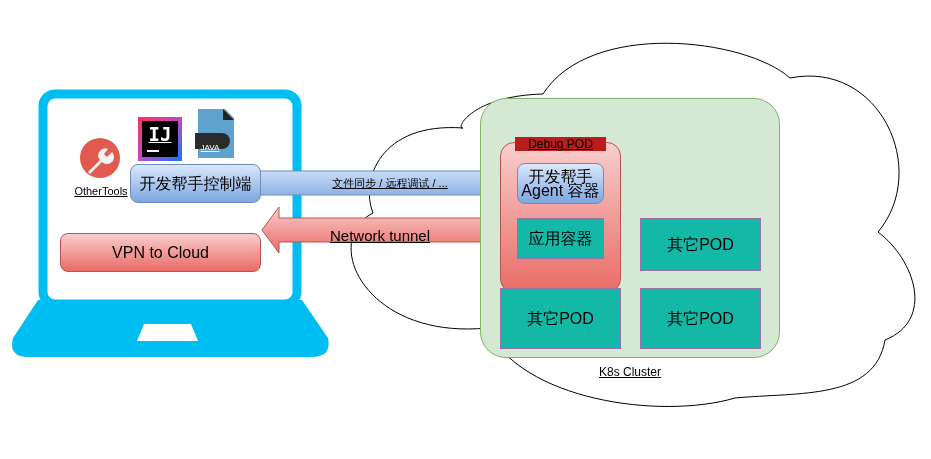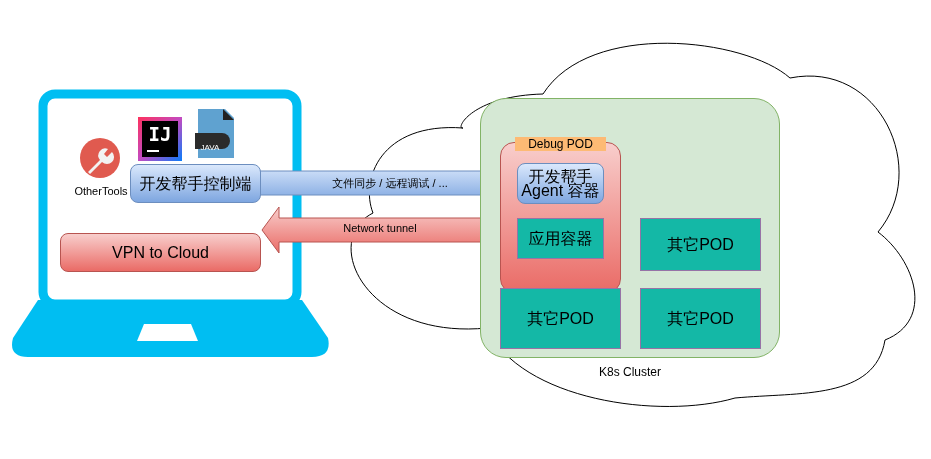--- a/index.html
+++ b/index.html
@@ -1,27 +1,27 @@
 <!DOCTYPE html>
 <html><head>
 <meta charset="utf-8">
 <style>
   html, body { margin: 0; padding: 0; background: #ffffff; }
   body { width: 931px; height: 459px; position: relative; overflow: hidden;
          font-family: "Liberation Sans", "DejaVu Sans", sans-serif; color: #000; }
   svg.canvas { position: absolute; left: 0; top: 0; }
   .lbl { position: absolute; display: flex; align-items: center; justify-content: center;
-         text-align: center; font-size: 12px; line-height: 14px; color: #000; box-sizing: border-box; }
+         text-align: center; font-size: 12px; line-height: 14px; color: #000; box-sizing: border-box; text-decoration: underline; }
   .box { position: absolute; box-sizing: border-box; display: flex; align-items: center;
          justify-content: center; text-align: center; font-size: 16px; line-height: 14px; }
   .blue { background: linear-gradient(#dae8fc, #7ea6e0); border: 1px solid #6c8ebf; border-radius: 8px; }
   .red  { background: linear-gradient(#f8cecc, #ea6b66); border: 1px solid #b85450; border-radius: 8px; margin-top: 24px; }
   .purple { background: #14b8a6; border: 1px solid #9673a6; border-radius: 0; }
   .green { background: #d5e8d4; border: 1px solid #82b366; border-radius: 26px; }
-  .debug-title { background: #fdba74; padding: 0 13px; font-size: 12px; }
+  .debug-title { background: #b91c1c; padding: 0 13px; font-size: 12px; }
 </style>
 </head>
 <body>
 
 <svg class="canvas" width="931" height="459" viewBox="0 0 931 459">
   <defs>
     <linearGradient id="gBlue" x1="0" y1="0" x2="0" y2="1">
       <stop offset="0" stop-color="#dae8fc"></stop>
         <stop offset="1" stop-color="#7ea6e0"></stop>
     </linearGradient>
@@ -79,21 +79,21 @@
 <div class="lbl" style="left:196px;top:134px;width:28px;height:28px;color:#fff;font-size:8px;">JAVA</div>
 
 <div class="box blue" style="left:130px;top:164px;width:131px;height:39px;">
   <span>开发帮手控制端</span>
 </div>
 <div class="box red" style="left:60px;top:209px;width:201px;height:39px;">
   <span>VPN to Cloud</span>
 </div>
 
 <div class="lbl" style="left:300px;top:175px;width:180px;height:16px;font-size:11px;">文件同步 / 远程调试 / ...</div>
-<div class="lbl" style="left:300px;top:220px;width:160px;height:16px;font-size:11px;">Network tunnel</div>
+<div class="lbl" style="left:300px;top:228px;width:160px;height:16px;font-size:15px;">Network tunnel</div>
 
 <div class="box green" style="left:480px;top:98px;width:300px;height:260px;"></div>
 <div class="lbl" style="left:570px;top:364px;width:120px;height:16px;">K8s Cluster</div>
 
 <div class="box red" style="left:500px;top:118px;width:121px;height:151px;border-radius:14px;"></div>
 <div class="lbl" style="left:500px;top:136px;width:121px;height:16px;">
   <span class="debug-title">Debug POD</span>
 </div>
 <div class="box blue" style="left:517px;top:163px;width:87px;height:41px;padding:0 1px;justify-content:center;">
   <span>开发帮手 Agent 容器</span>

